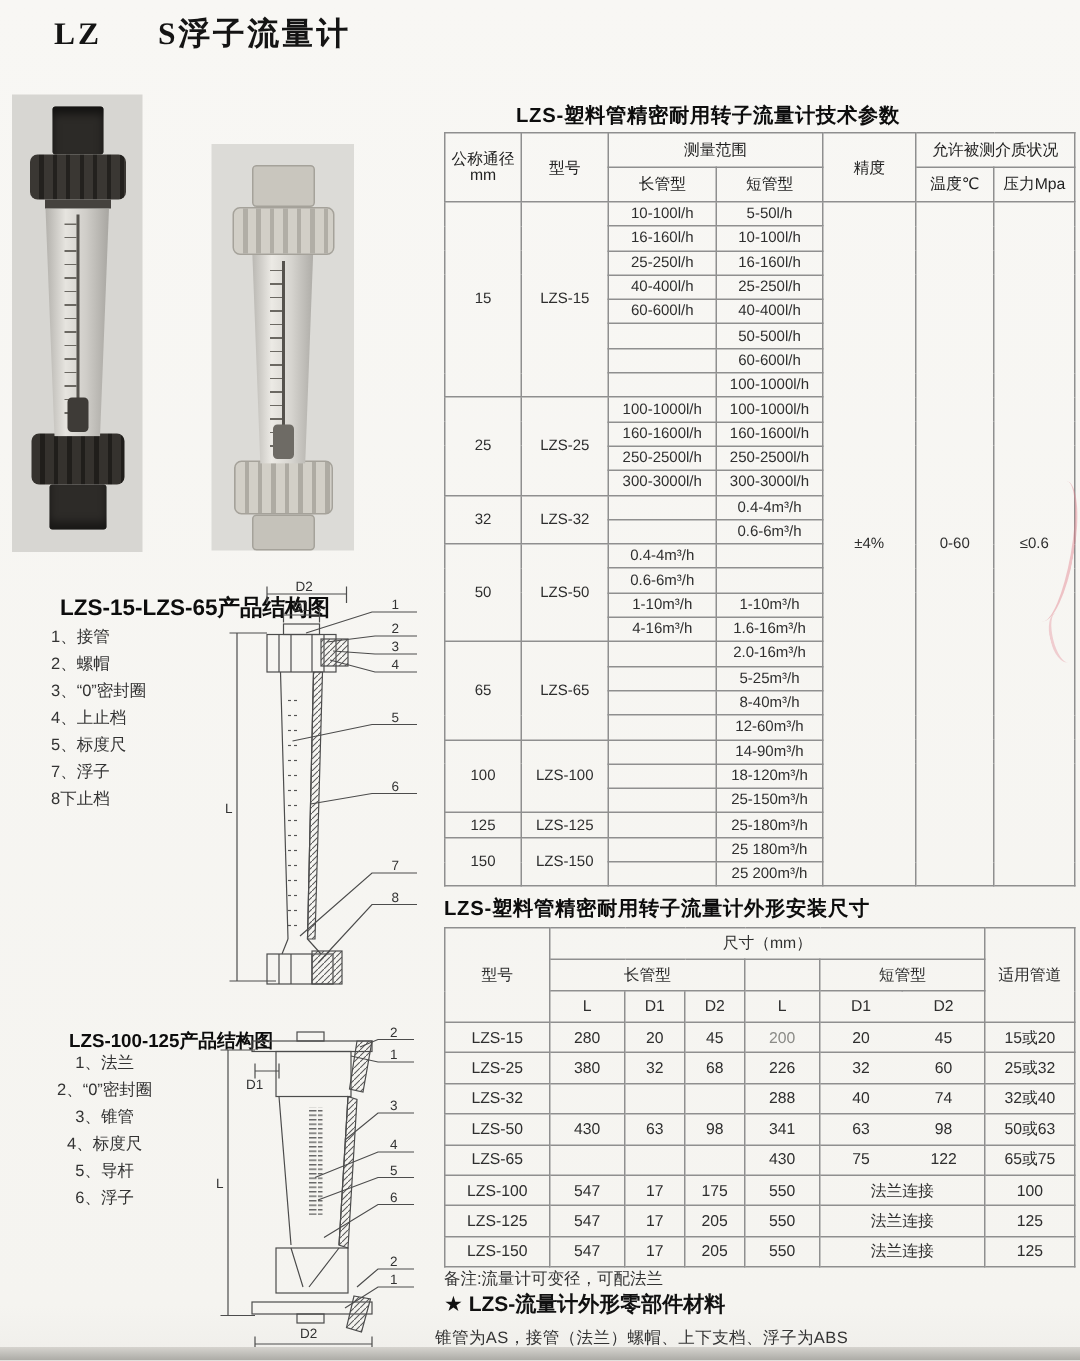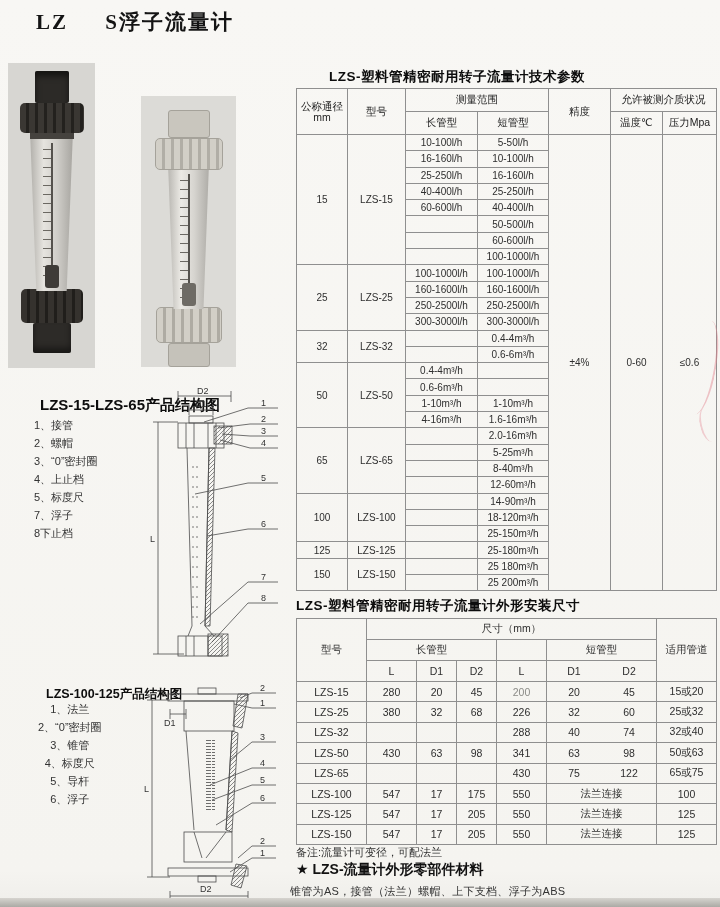--- a/index.html
+++ b/index.html
@@ -35,21 +35,21 @@
           background:repeating-linear-gradient(90deg,#d2cfc7 0 6px,#b1aea6 6px 9px);}
   .p2-tube{width:44px;height:140px;background:linear-gradient(90deg,#b5b3ae,#eceae5 32%,#d6d4cf 62%,#a9a7a2);
            clip-path:polygon(4% 0,96% 0,84% 100%,16% 100%);}
   .p2-float{background:#6e6b65;}
   .p2-nut-b{width:64px;height:34px;border-radius:5px;border:1px solid #a5a29a;
             background:repeating-linear-gradient(90deg,#d2cfc7 0 6px,#aeaba3 6px 9px);margin-top:-2px;}
   .p2-pipe-b{width:40px;height:22px;background:#c5c2ba;border:1px solid #a5a29a;border-radius:3px;}
 
   
   .sec-heading{font-weight:700;color:#0d0d0d;}
-  .h-spec{left:293px;top:68px;font-size:13.5px;letter-spacing:.5px;padding-left:36px;}
+  .h-spec{left:308px;top:68px;font-size:13.5px;letter-spacing:.5px;padding-left:36px;}
   .h-dim{left:296px;top:597px;font-size:13.5px;letter-spacing:.5px;}
   .h-s1{left:40px;top:396px;font-size:15px;}
   .h-s2{left:46px;top:686px;font-size:12.5px;}
 
   
   table{border-collapse:collapse;table-layout:fixed;}
   td{border:1px solid #8f8f8f;text-align:center;vertical-align:middle;padding:0;
      font-size:10px;color:#2e2e2e;overflow:hidden;white-space:nowrap;}
   .spec-table{left:296px;top:88px;width:420px;}
   .spec-table thead td{font-size:10.5px;color:#222;}

